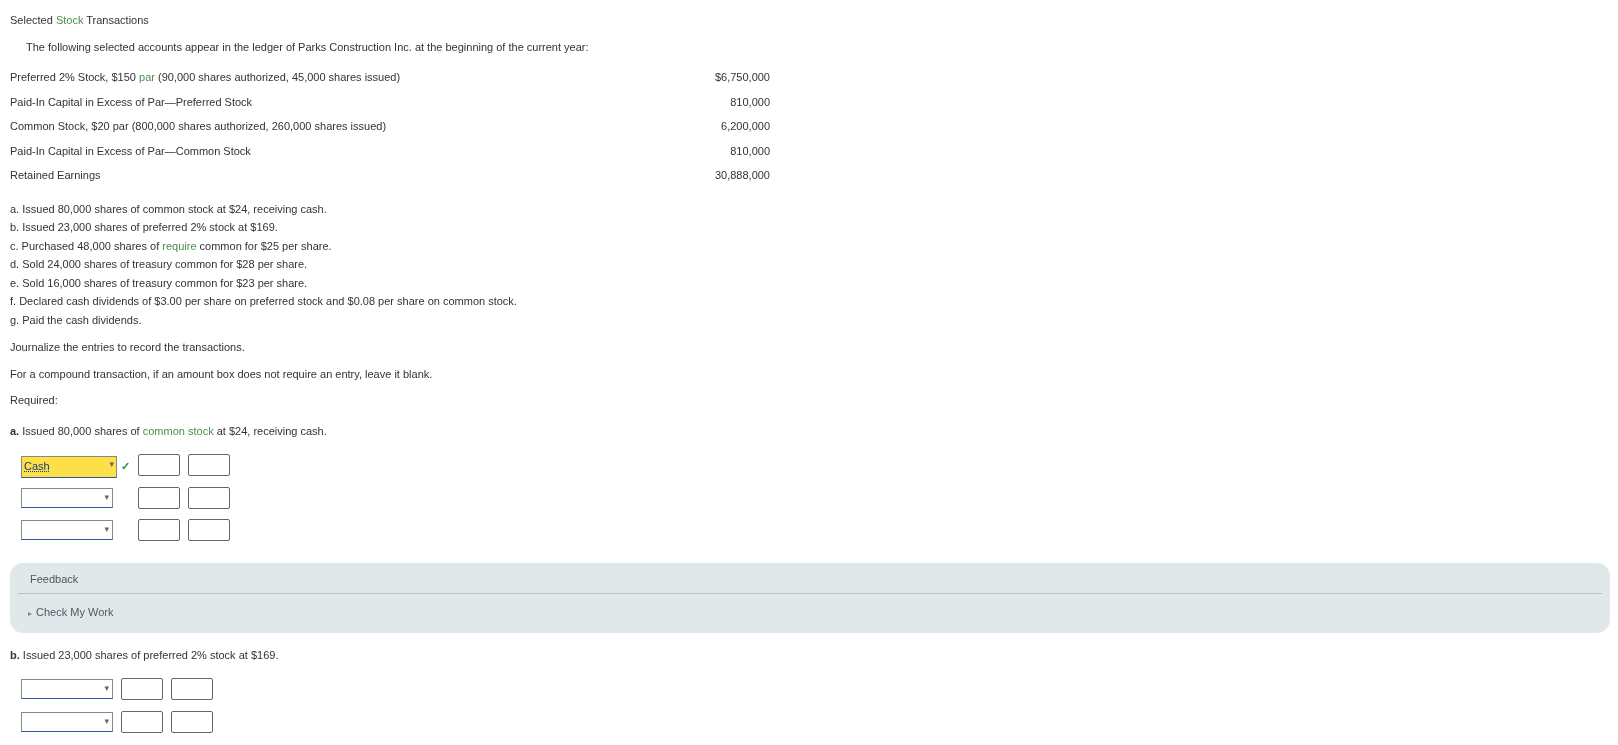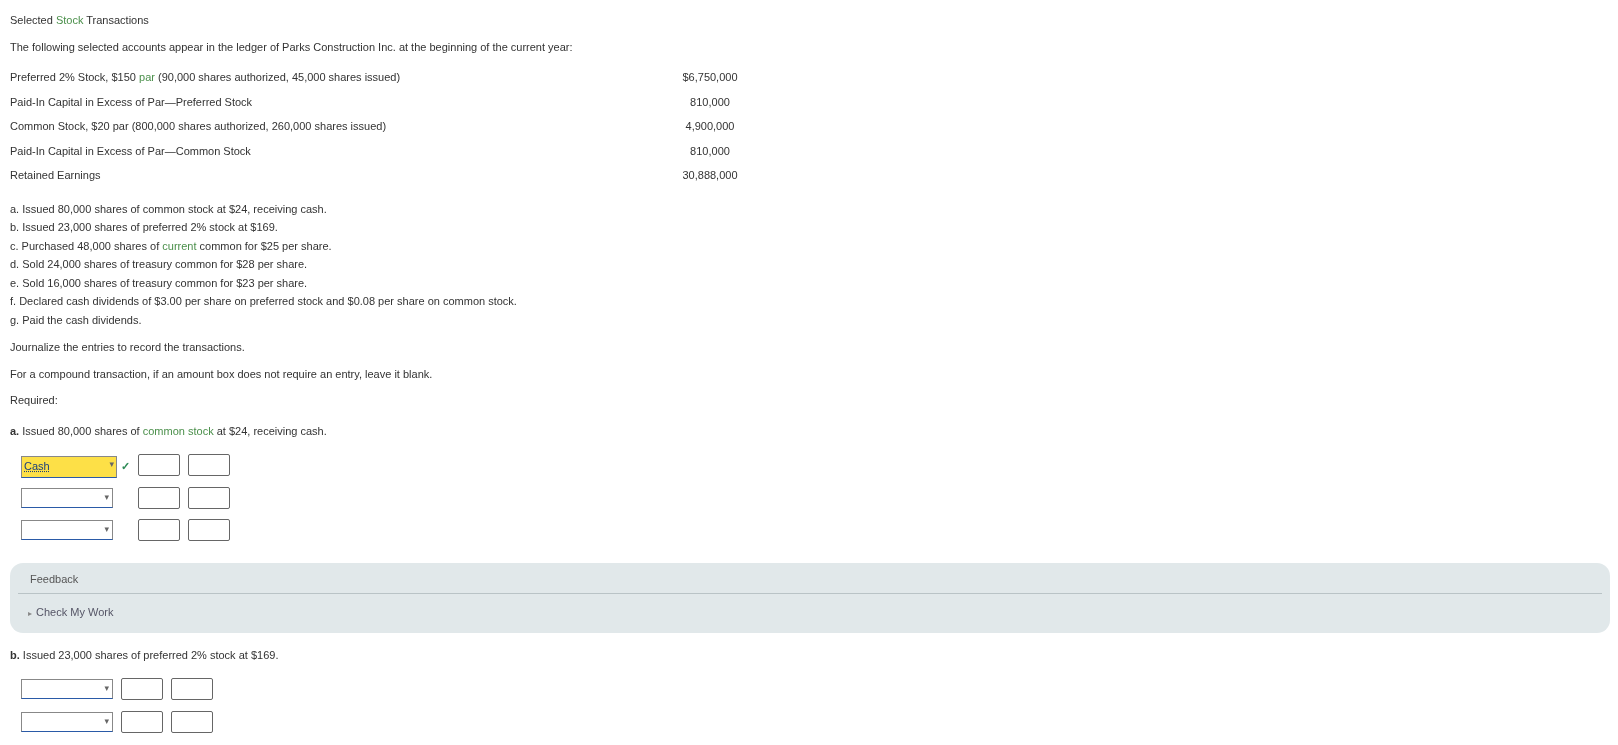--- a/index.html
+++ b/index.html
@@ -1,23 +1,23 @@
 <!DOCTYPE html>
 <html><head>
 <meta charset="utf-8">
 <style>
   html,body{margin:0;padding:0;background:#fff;color:#333;font-family:Verdana,Arial,sans-serif;font-size:11px;line-height:1.5}
   .page{padding:6px 10px 40px 10px;width:1600px}
   .title{margin:6px 0 10px 0}
   .title .stock{color:#4a8f4a}
-  .intro{margin:0 0 10px 0}
+  .intro{margin:0 0 10px 16px}
   table.ledger{border-collapse:collapse;margin:0 0 12px 0}
   table.ledger td{padding:4px 0 4px 0}
   table.ledger td.acct{width:640px}
-  table.ledger td.amt{width:120px;text-align:center;padding-right:10px}
+  table.ledger td.amt{width:120px;text-align:right;padding-right:10px}
   .par-link{color:#4a8f4a}
   .para{margin:10px 0 6px 0}
   .list{list-style:none;padding-left:0;margin:4px 0 10px 0}
   .list li{padding:1px 0}
   .trez{color:#4a8f4a}
   .req-label{font-weight:normal;margin:10px 0 10px 0}
   .section{margin:14px 0 10px 0}
   .sec-line{margin-bottom:10px}
   .sec-line b{font-weight:bold}
   .common-link{color:#4a8f4a}
@@ -51,38 +51,38 @@
         <tr>
       <td class="acct"><span>Preferred 2% Stock, $150 </span><span class="par-link">par</span><span> (90,000 shares authorized, 45,000 shares issued)</span></td>
       <td class="amt">$6,750,000</td>
     </tr>
     <tr>
       <td class="acct">Paid-In Capital in Excess of Par—Preferred Stock</td>
       <td class="amt">810,000</td>
     </tr>
     <tr>
       <td class="acct">Common Stock, $20 par (800,000 shares authorized, 260,000 shares issued)</td>
-      <td class="amt">4,900,000</td>
+      <td class="amt">6,200,000</td>
     </tr>
     <tr>
       <td class="acct">Paid-In Capital in Excess of Par—Common Stock</td>
       <td class="amt">810,000</td>
     </tr>
     <tr>
       <td class="acct">Retained Earnings</td>
       <td class="amt">30,888,000</td>
     </tr>
   </tbody>
     </table>
 
 
   <ul class="list">
     <li><span>a. Issued 80,000 shares of common stock at $24, receiving cash.</span></li>
     <li><span>b. Issued 23,000 shares of preferred 2% stock at $169.</span></li>
-    <li><span>c. Purchased 48,000 shares of </span><span class="trez">current</span><span> common for $25 per share.</span></li>
+    <li><span>c. Purchased 48,000 shares of </span><span class="trez">require</span><span> common for $25 per share.</span></li>
     <li><span>d. Sold 24,000 shares of treasury common for $28 per share.</span></li>
     <li><span>e. Sold 16,000 shares of treasury common for $23 per share.</span></li>
     <li><span>f. Declared cash dividends of $3.00 per share on preferred stock and $0.08 per share on common stock.</span></li>
     <li><span>g. Paid the cash dividends.</span></li>
   </ul>
 
   <div class="para">Journalize the entries to record the transactions.</div>
   <div class="para">For a compound transaction, if an amount box does not require an entry, leave it blank.</div>
   <div class="req-label">Required:</div>
 

